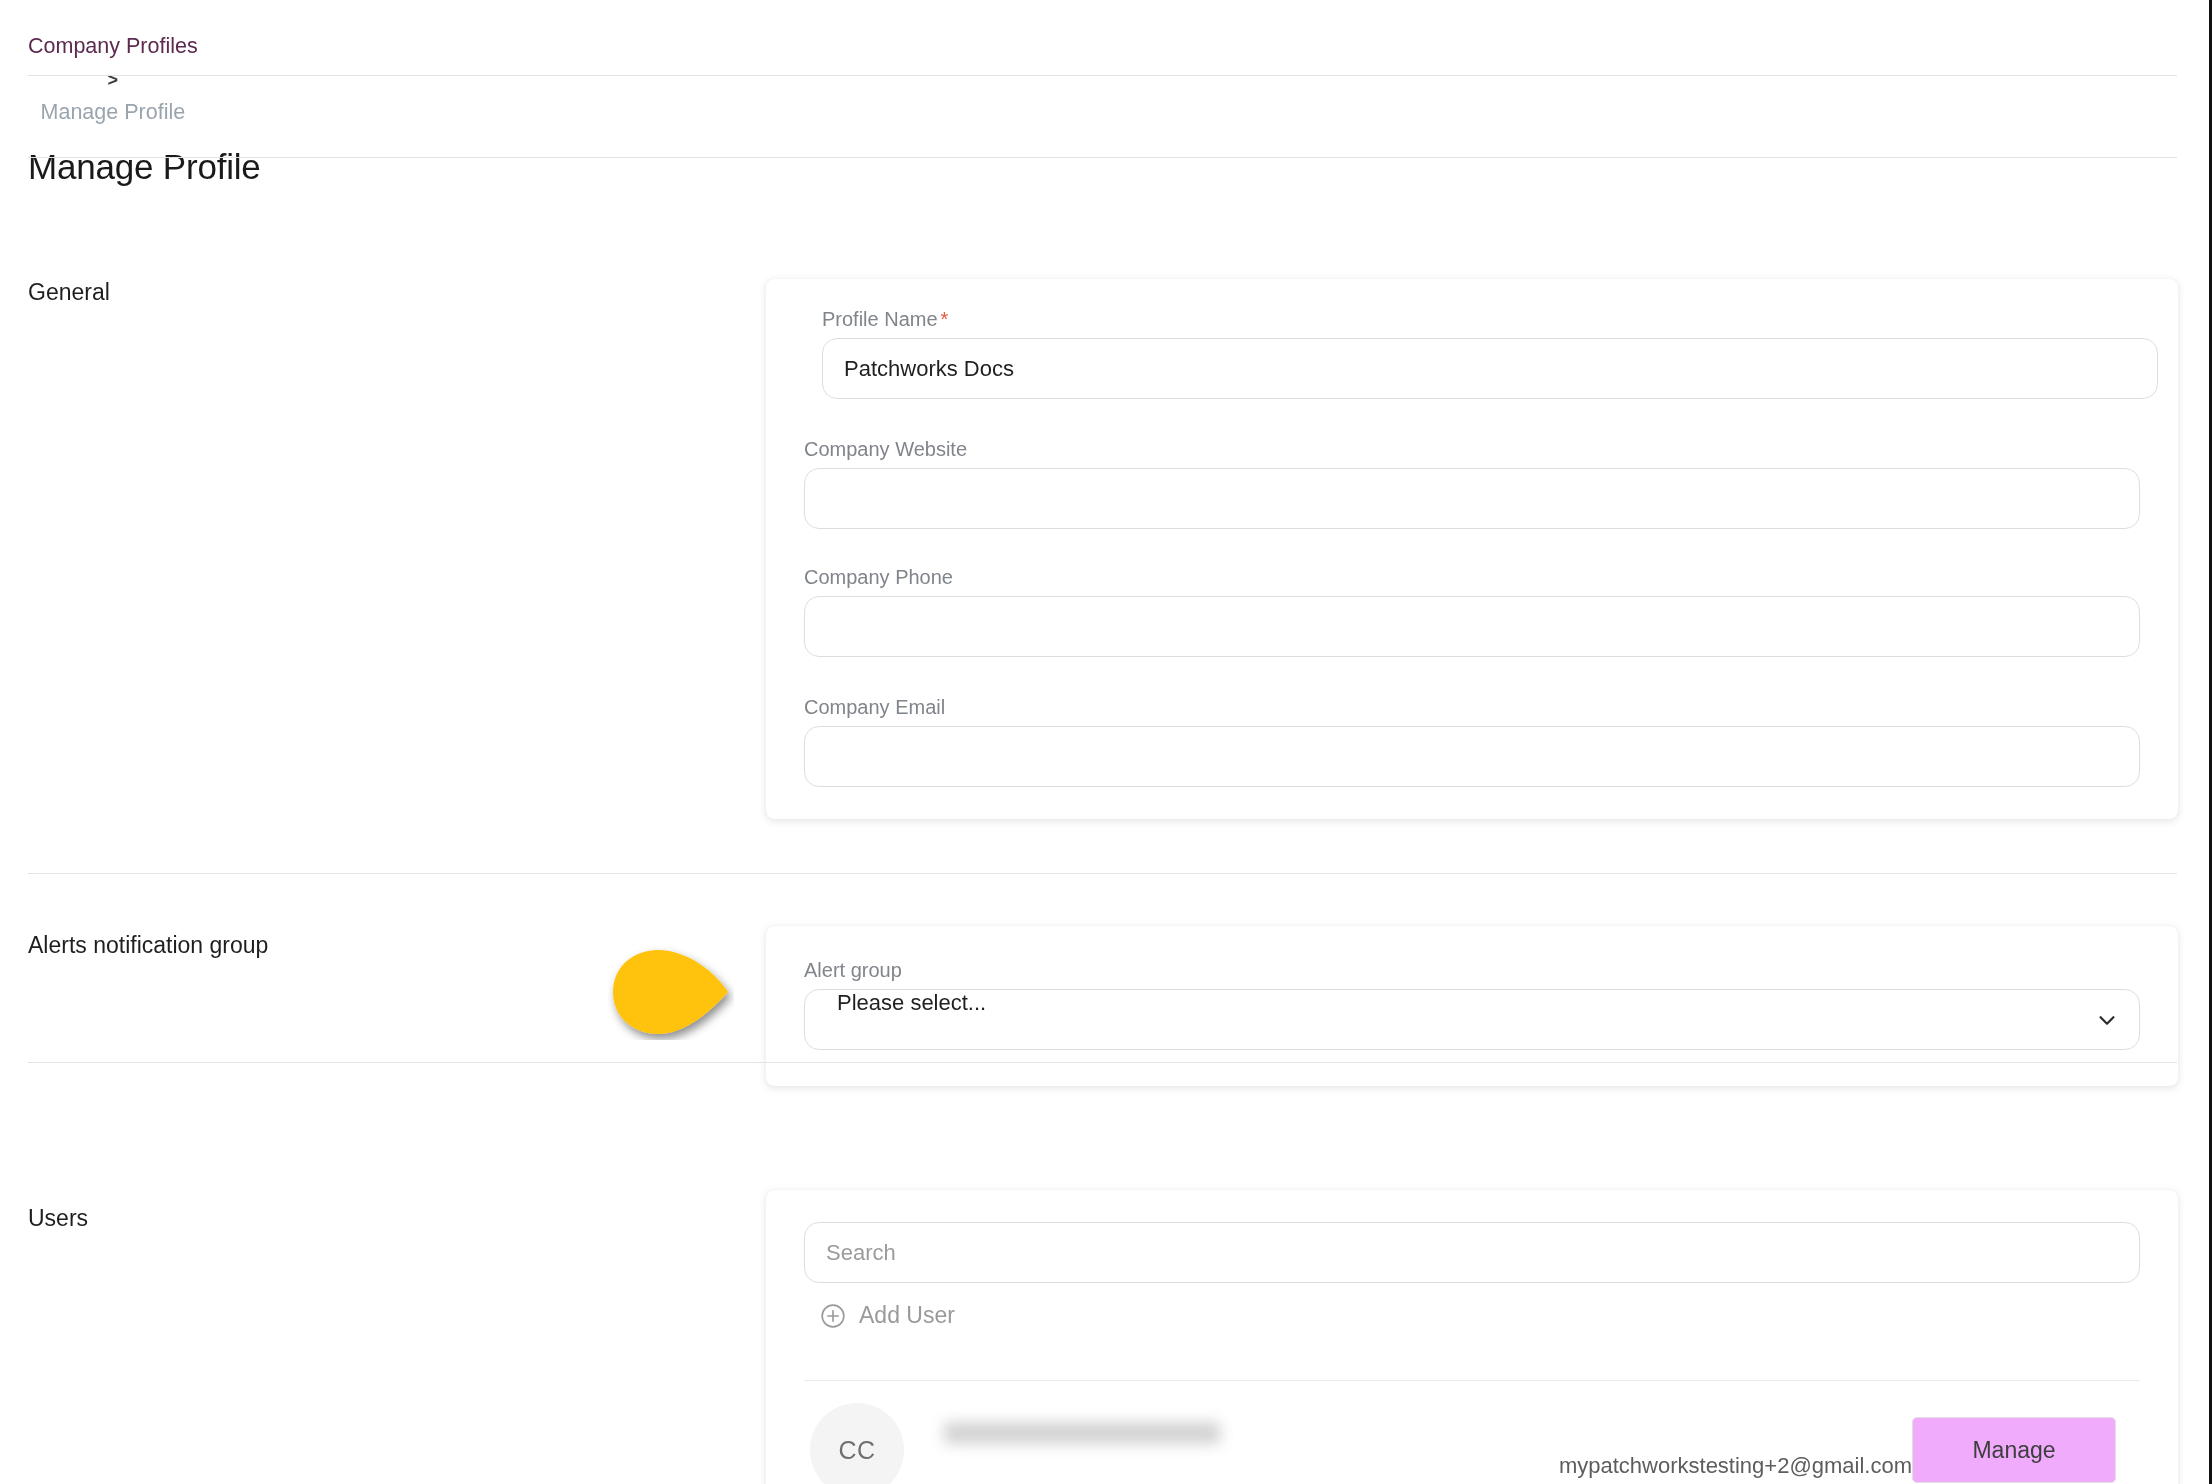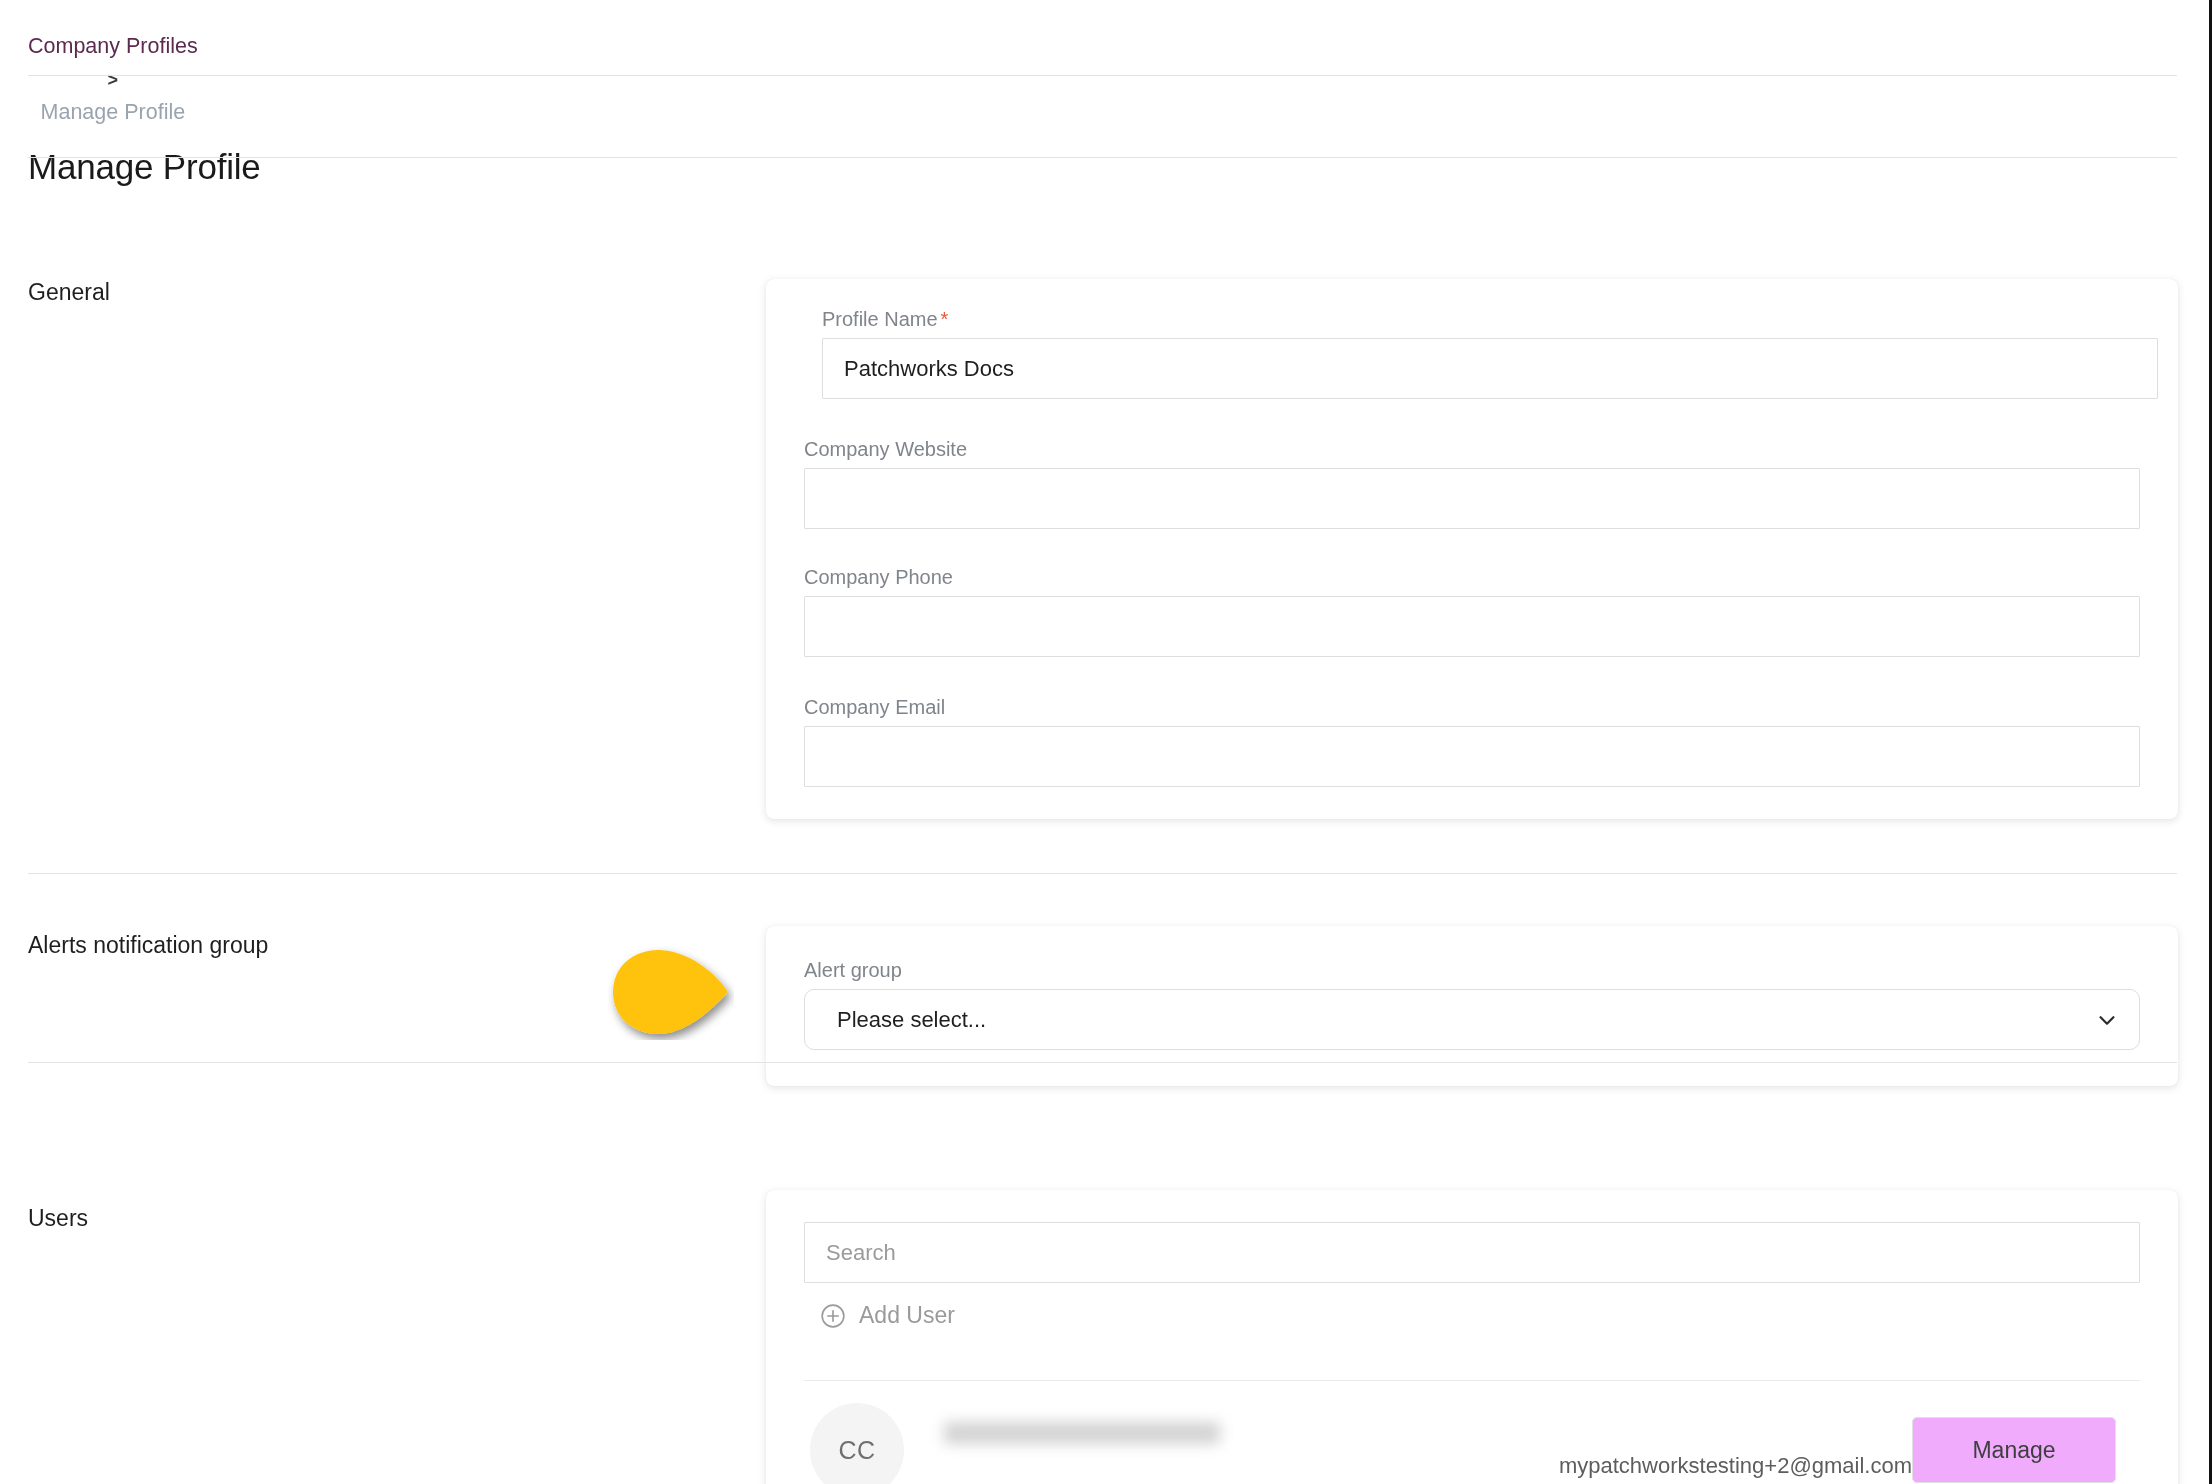--- a/index.html
+++ b/index.html
@@ -104,21 +104,21 @@
   }
   .req-star {
     color: #e8593b;
     font-size: 20px;
     margin-left: 3px;
   }
   .field-input {
     width: 100%;
     height: 61px;
     border: 1px solid #dedede;
-    border-radius: 1px;
+    border-radius: 15px;
     background: #ffffff;
     font-family: "Liberation Sans", sans-serif;
     font-size: 22px;
     color: #1f1f1f;
     padding: 0 21px;
     outline: none;
   }
   .field-input::placeholder { color: #9b9b9b; }
 
   .f-profile-name { top: 28px; margin-left: 18px; }
@@ -129,27 +129,26 @@
   
   .f-alert-group { top: 32px; left: 38px; width: 1336px; }
   .select-shell {
     position: relative;
     width: 100%;
   }
   .select-box {
     width: 100%;
     height: 61px;
     border: 1px solid #dedede;
-    border-radius: 10px;
+    border-radius: 15px;
     background: #ffffff;
     font-size: 22px;
     color: #1f1f1f;
     padding: 0 50px 0 32px;
     display: flex;
-    align-items: center;
     cursor: pointer;
   }
   .chevron {
     position: absolute;
     right: 22px;
     top: 50%;
     transform: translateY(-50%);
     width: 22px;
     height: 22px;
     pointer-events: none;

